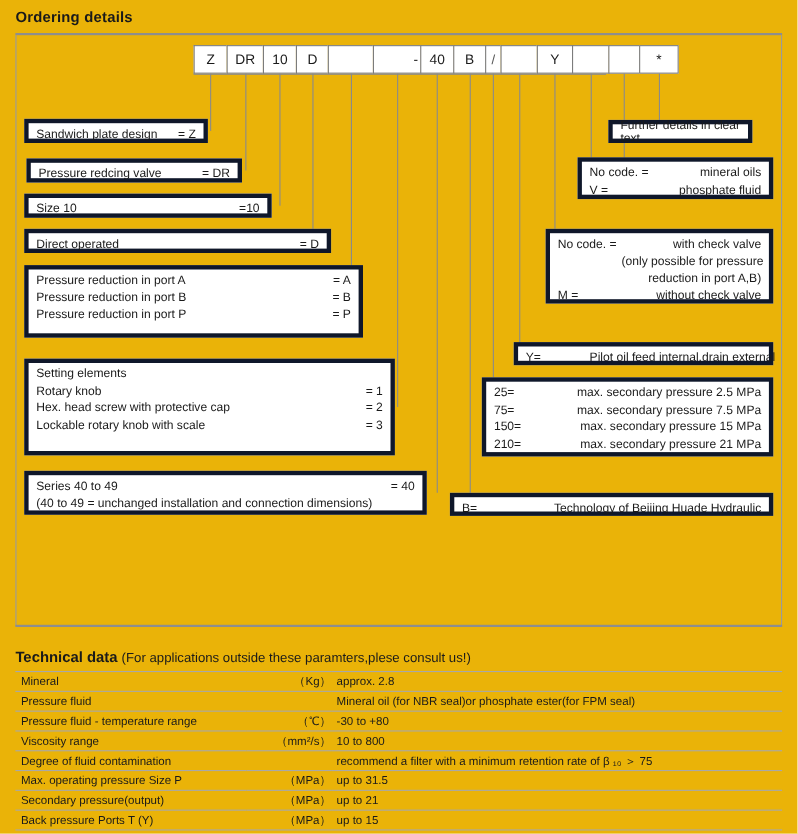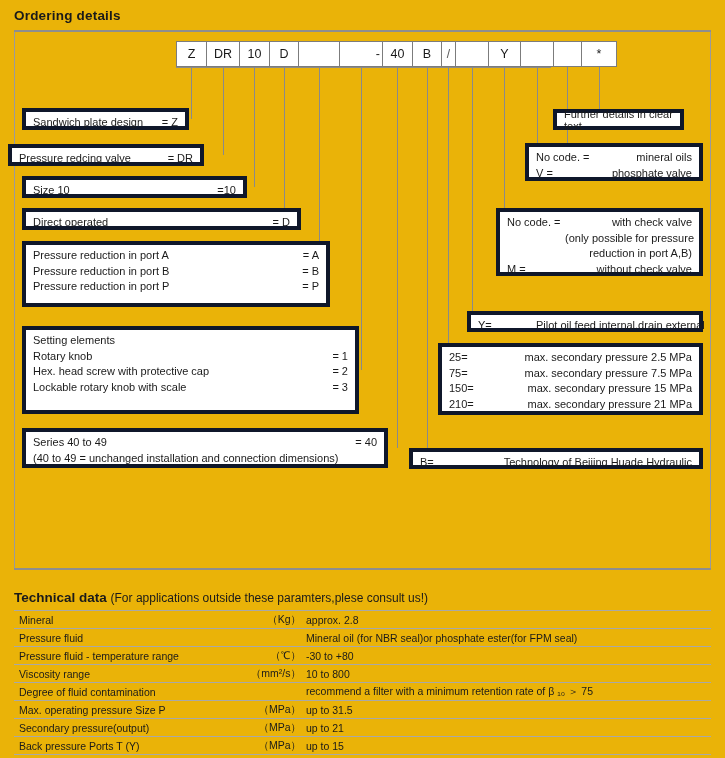--- a/index.html
+++ b/index.html
@@ -186,21 +186,21 @@
       <div class="conn" style="left: 567px; top: 67px; height: 95px;"></div>
       <div class="conn" style="left: 599px; top: 67px; height: 52px;"></div>
     </div>
 
   <div class="dbox" id="lb0" style="left:22px;top:108px;width:167px;height:22px;">
       <div class="drow">
         <span class="lbl">Sandwich plate design</span>
         <span class="val">= Z</span>
       </div>
     </div>
-  <div class="dbox" id="lb1" style="left:8px;top:144px;width:196px;height:22px;">
+  <div class="dbox" id="lb1" style="left:24px;top:144px;width:196px;height:22px;">
       <div class="drow">
         <span class="lbl">Pressure redcing valve</span>
         <span class="val">= DR</span>
       </div>
     </div>
   <div class="dbox" id="lb2" style="left:22px;top:176px;width:225px;height:22px;">
       <div class="drow">
         <span class="lbl">Size 10</span>
         <span class="val">=10</span>
       </div>
@@ -251,21 +251,21 @@
   <div class="dbox center-text" id="rb0" style="left:553px;top:109px;width:131px;height:21px;">
       <span>Further details in clear text</span>
     </div>
   <div class="dbox" id="rb1" style="left:525px;top:143px;width:178px;height:38px;">
       <div class="kv">
         <span class="k">No code. =</span>
         <span class="v">mineral oils</span>
       </div>
       <div class="kv">
         <span class="k">V =</span>
-        <span class="v">phosphate valve</span>
+        <span class="v">phosphate fluid</span>
       </div>
     </div>
   <div class="dbox" id="rb2" style="left:496px;top:208px;width:207px;height:68px;">
       <div class="kv">
         <span class="k">No code. =</span>
         <span class="v">with check valve</span>
       </div>
       <div class="kv no-k">
         <span class="k">&nbsp;</span>
         <span class="v">(only possible for pressure</span>

